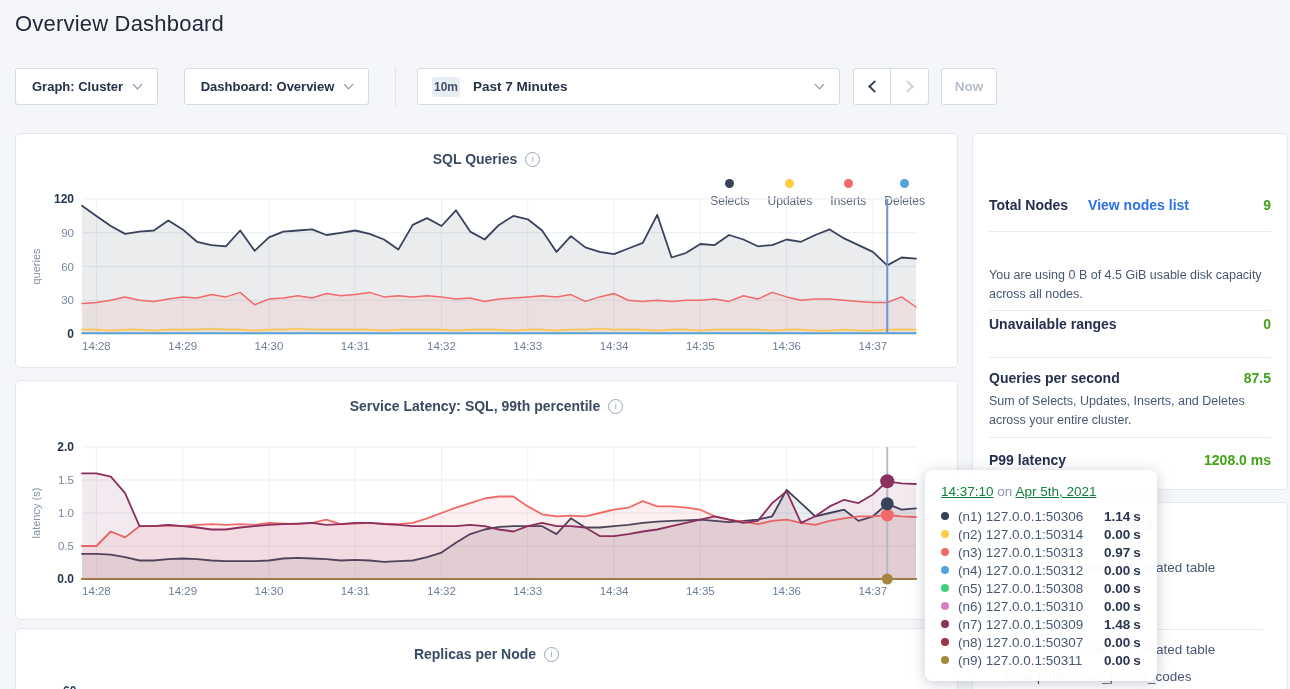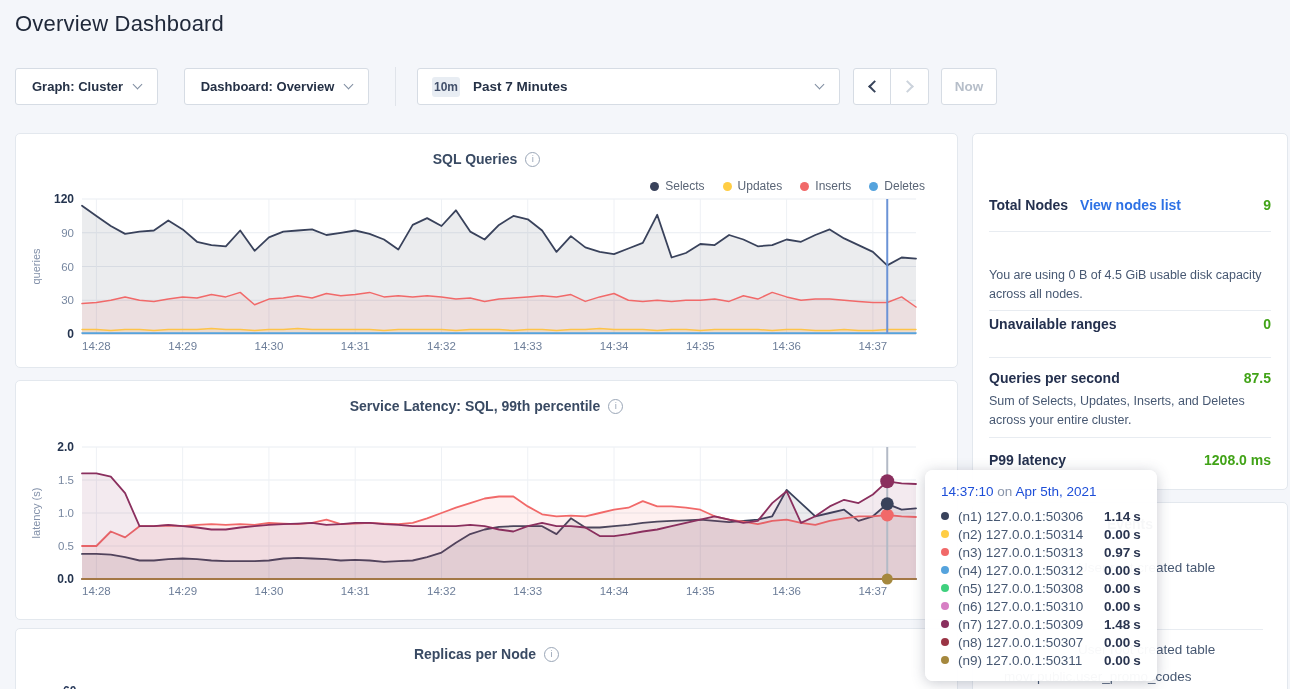--- a/index.html
+++ b/index.html
@@ -27,53 +27,53 @@
 
   #card-sql{left:15px;top:133px;width:943px;height:235px;}
   #card-latency{left:15px;top:380px;width:943px;height:240px;}
   #card-replicas{left:15px;top:628px;width:943px;height:75px;}
 
   .chart-head{position:absolute;top:17px;left:0;right:0;display:flex;align-items:center;justify-content:center;gap:8px;
               font-size:14px;font-weight:700;color:#394a63;}
   .info{width:15px;height:15px;border:1.2px solid #9aa6b7;border-radius:50%;color:#9aa6b7;font-size:9.5px;line-height:1;
         display:flex;align-items:center;justify-content:center;font-weight:400;cursor:pointer;}
   .legend{position:absolute;top:45px;right:32px;display:flex;gap:18px;font-size:12px;color:#5a6576;}
-  .legend-item{display:flex;align-items:center;gap:6px;}
+  .legend-item{display:flex;align-items:center;gap:6px;flex-direction:column;}
   .ldot{width:9px;height:9px;border-radius:50%;}
   .svgwrap{position:absolute;left:0;top:0;width:100%;height:100%;}
   #rep-ylabel{position:absolute;left:47px;top:55px;font-size:12px;font-weight:700;color:#2a3b5c;}
 
   #card-summary{left:972px;top:133px;width:316px;height:357px;}
   #card-events{left:972px;top:502px;width:316px;height:200px;}
   .panel-title{position:absolute;left:0;right:0;text-align:center;font-size:14px;font-weight:700;color:#242f49;}
   #sum-title{top:20px;}
   #ev-title{top:13px;}
   .srow{position:absolute;left:16px;right:16px;display:flex;justify-content:space-between;align-items:baseline;
         font-size:14px;font-weight:700;color:#24304e;}
-  .srow .left-group{display:flex;gap:12px;align-items:baseline;}
+  .srow .left-group{display:flex;gap:20px;align-items:baseline;}
   .sval{color:#41a317;font-weight:700;font-size:14px;}
   .slink{color:#2d71e5;text-decoration:none;font-weight:700;font-size:14px;cursor:pointer;}
   .sdesc{position:absolute;left:16px;width:288px;font-size:12.5px;line-height:19px;color:#475872;font-weight:400;}
   .sdiv{position:absolute;left:16px;right:16px;height:1px;background:#e8ecf1;}
   #sum-r1{top:63px;} #sum-d1{top:97px;}
   #sum-r2{top:110px;} #sum-r2d{top:132px;} #sum-d2{top:176px;}
   #sum-r3{top:182px;} #sum-d3{top:223px;}
   #sum-r4{top:236px;} #sum-r4d{top:258px;} #sum-d4{top:303px;}
   #sum-r5{top:318px;}
 
   .ev-text{position:absolute;font-size:13.5px;color:#475872;white-space:nowrap;}
   #ev-i1{left:105px;top:57px;}
   #ev-d1{position:absolute;left:16px;right:24px;top:126px;height:1px;background:#e8ecf1;}
   #ev-i2a{left:105px;top:139px;}
   #ev-i2b{left:31px;top:166px;}
 
   #tooltip{position:absolute;left:925px;top:470px;width:232px;background:rgba(255,255,255,.96);border-radius:8px;
            box-shadow:0 2px 14px rgba(60,70,90,.28);padding:14px 0 12px;z-index:10;}
   #tt-head{margin:0 16px 8px;font-size:13.5px;color:#475872;}
-  #tt-head .tt-time{color:#1d4ed8;}
+  #tt-head .tt-time{color:#15803d;text-decoration:underline;}
   #tt-head .tt-on{color:#8a96ab;}
   .tt-row{display:flex;align-items:center;height:18px;padding:0 16px;font-size:13.5px;color:#475872;}
   .tt-dot{width:8px;height:8px;border-radius:50%;margin-right:9px;flex:none;}
   .tt-node{width:146px;flex:none;}
   .tt-val{font-weight:700;color:#2a3550;}
   .tt-unit{font-weight:700;color:#2a3550;margin-left:3px;}
 </style>
 </head>
 <body>
 

